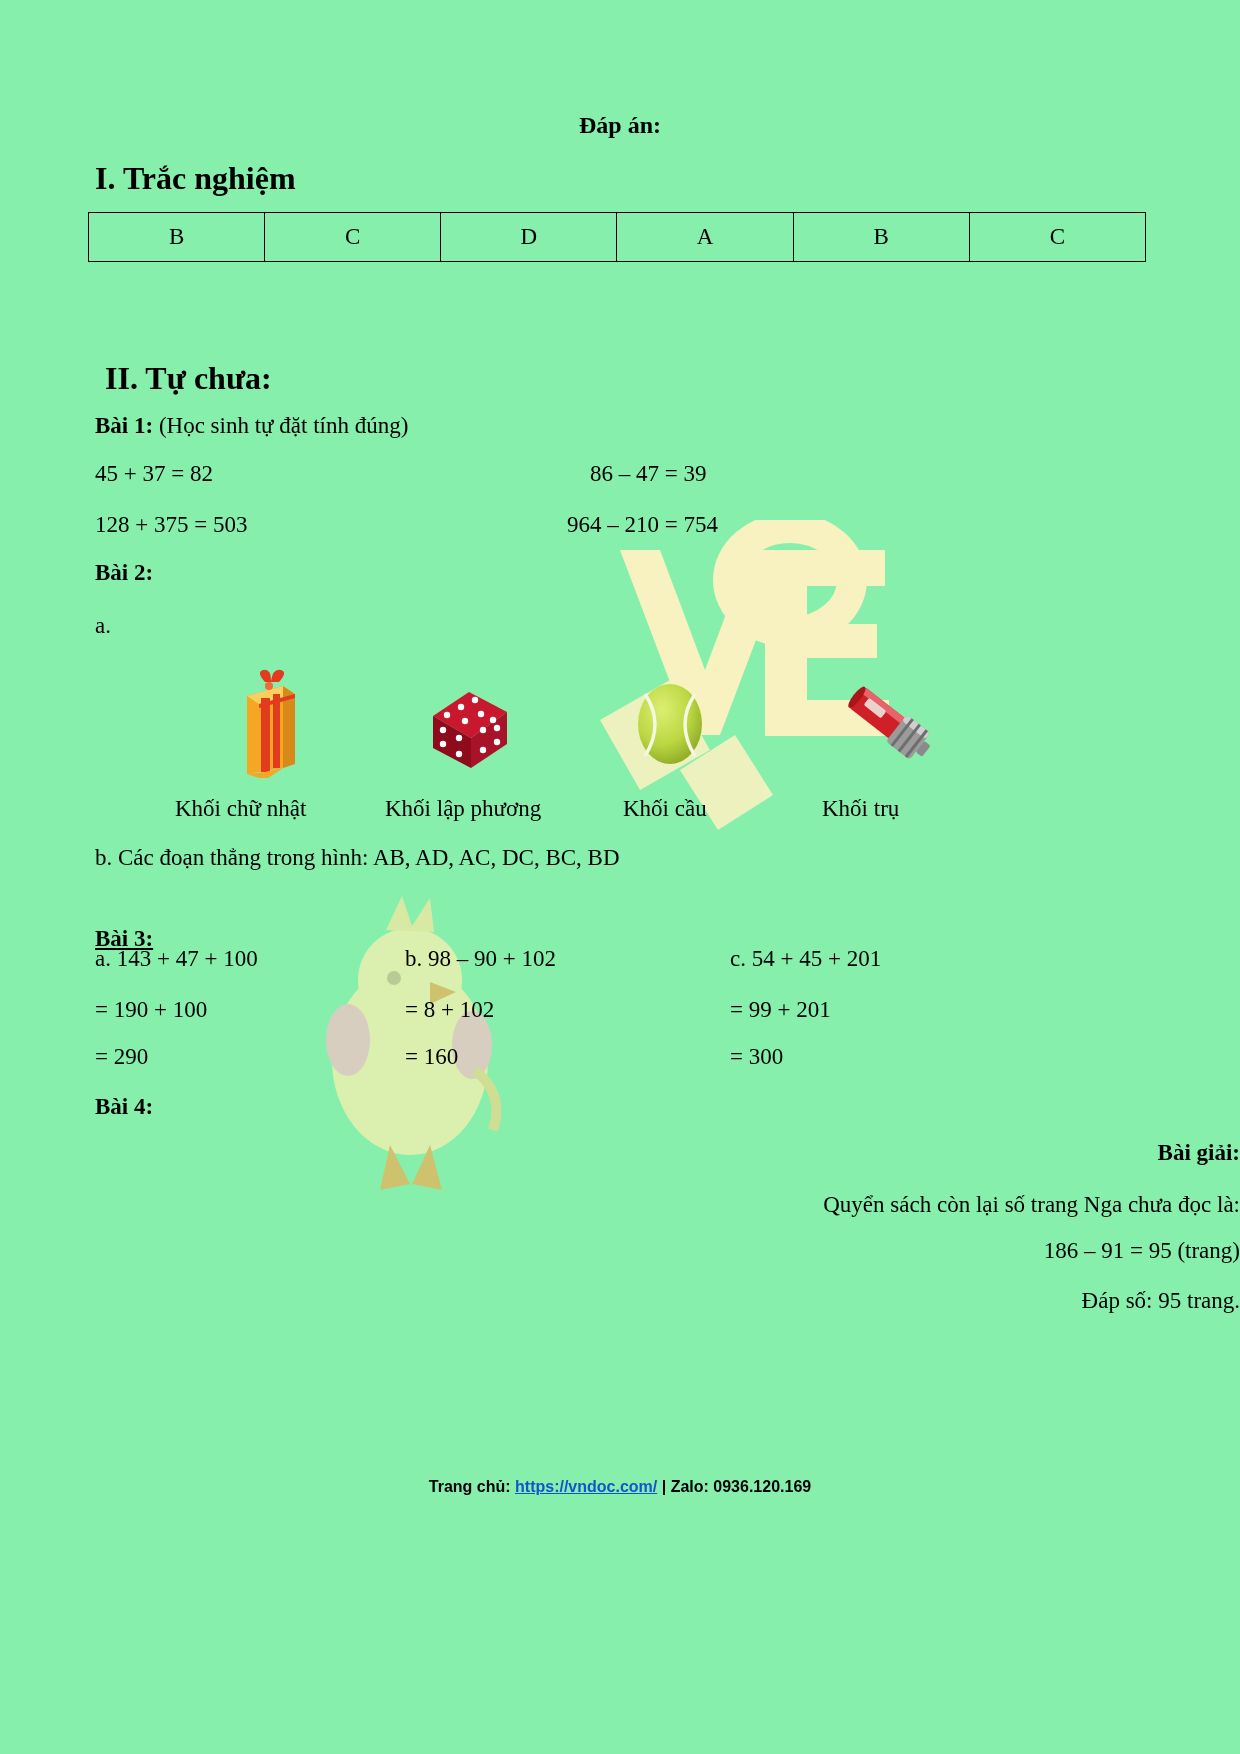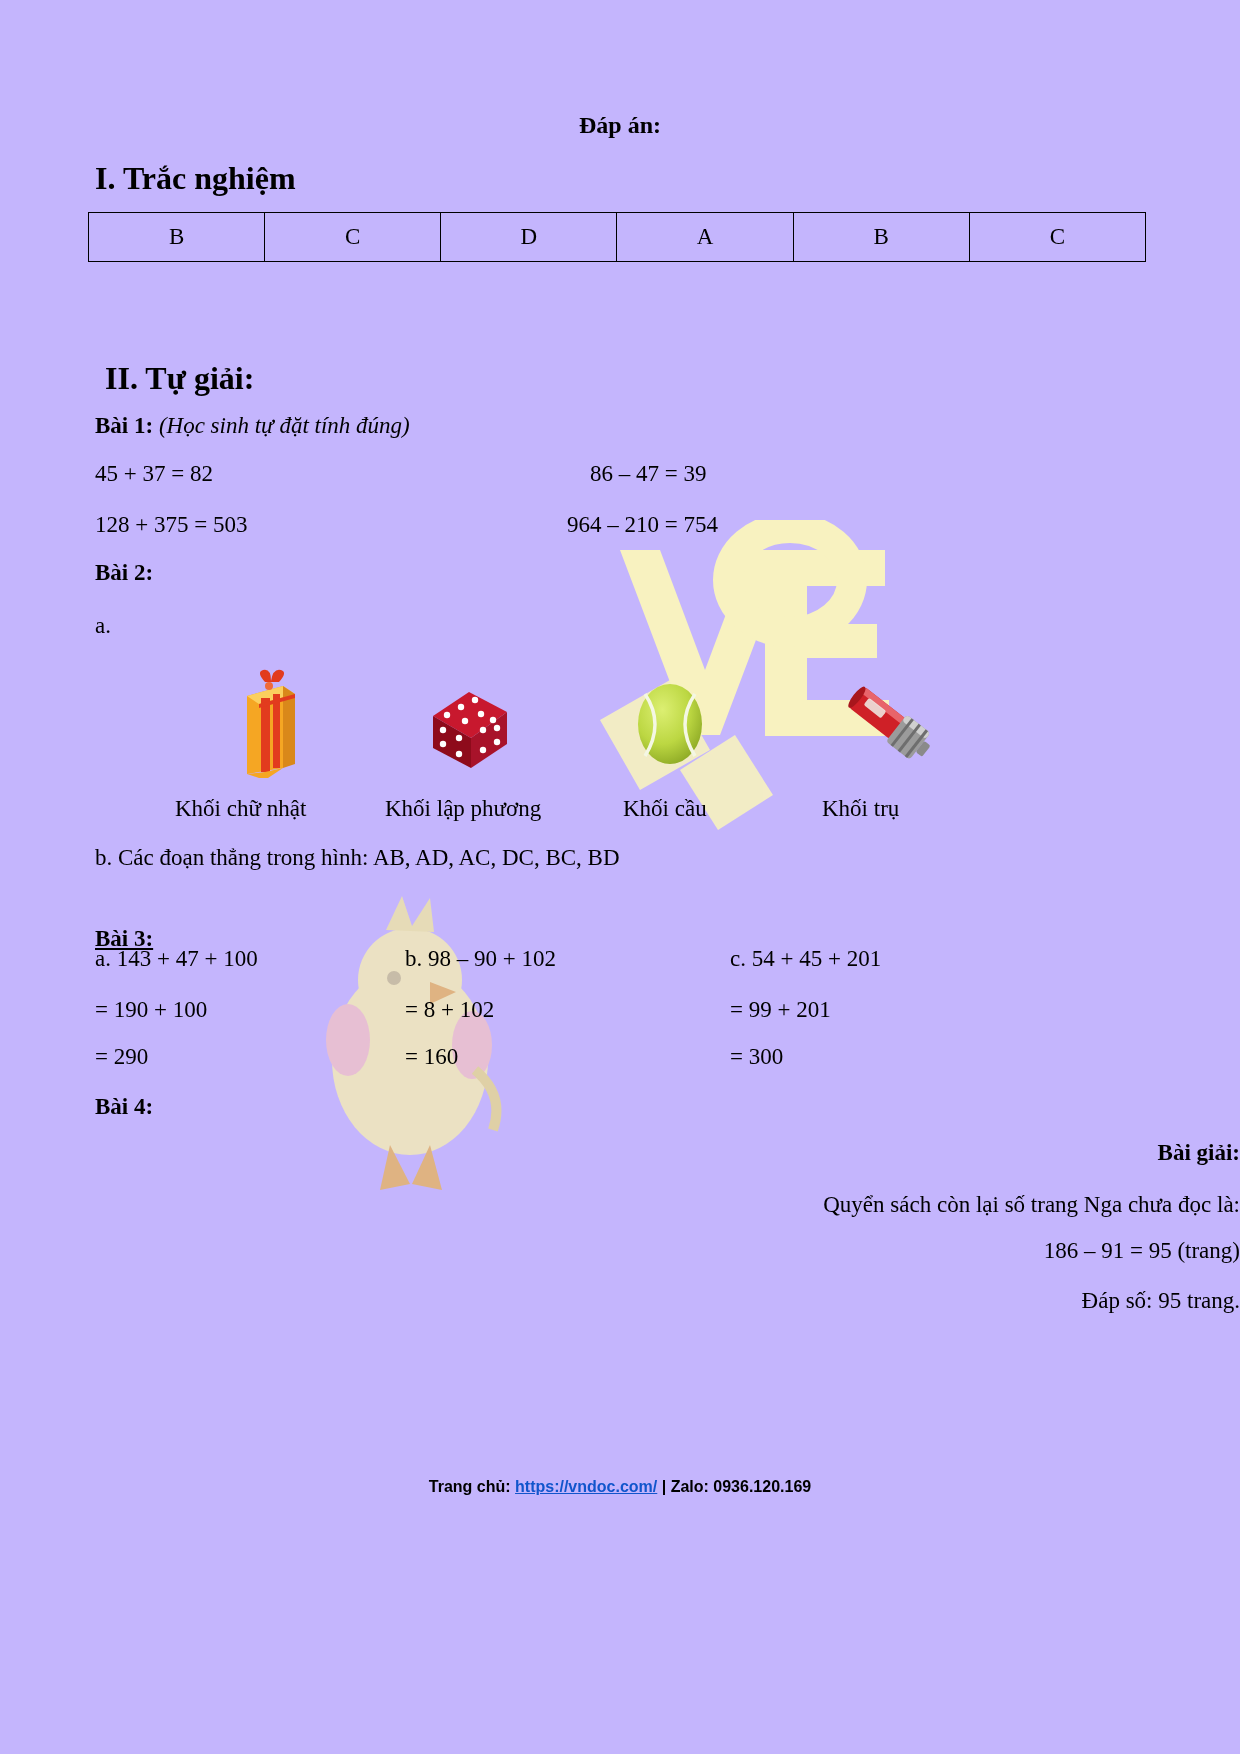--- a/index.html
+++ b/index.html
@@ -4,21 +4,21 @@
 <style>
   html, body {
     margin: 0;
     padding: 0;
     background: #ffffff;
   }
   .page {
     position: relative;
     width: 1240px;
     height: 1754px;
-    background: #c4b5fd;
+    background: #86efac;
     overflow: hidden;
     font-family: "Liberation Serif", "DejaVu Serif", serif;
     color: #000000;
   }
 
   
   .watermark {
     position: absolute;
     pointer-events: none;
     z-index: 0;
@@ -81,21 +81,21 @@
   table.mc tr.head td {
     font-weight: bold;
   }
   table.mc tr.ans td {
     font-weight: normal;
   }
 
   
   .txt { font-size: 23px; line-height: 1.2; white-space: nowrap; }
   .bold { font-weight: bold; }
-  .ital { font-style: italic; }
+  .ital { }
 
   .bai1-label { left: 95px; top: 412px; }
   .eq { font-size: 23px; }
   .eq-a1 { left: 95px;  top: 460px; }
   .eq-b1 { left: 567px; top: 460px; margin-left: 23px; }
   .eq-a2 { left: 95px;  top: 511px; }
   .eq-b2 { left: 567px; top: 511px; }
 
   .bai2-label { left: 95px; top: 559px; }
   .bai2-a     { left: 95px; top: 612px; }
@@ -228,21 +228,21 @@
         <td>B</td>
         <td>C</td>
         <td>D</td>
         <td>A</td>
         <td>B</td>
         <td>C</td>
       </tr>
     </tbody>
       </table>
 
-    <div class="abs h-section sec-tuluan">II. Tự giải:</div>
+    <div class="abs h-section sec-tuluan">II. Tự chưa:</div>
 
     <div class="abs txt bai1-label"><span class="bold">Bài 1:</span><span class="ital">&nbsp;</span><span class="ital">(Học sinh tự đặt tính đúng)</span></div>
 
     <div class="abs txt eq eq-a1">45 + 37 = 82</div>
     <div class="abs txt eq eq-b1">86 – 47 = 39</div>
     <div class="abs txt eq eq-a2">128 + 375 = 503</div>
     <div class="abs txt eq eq-b2">964 – 210 = 754</div>
 
     <div class="abs txt bold bai2-label">Bài 2:</div>
     <div class="abs txt bai2-a">a.</div>

